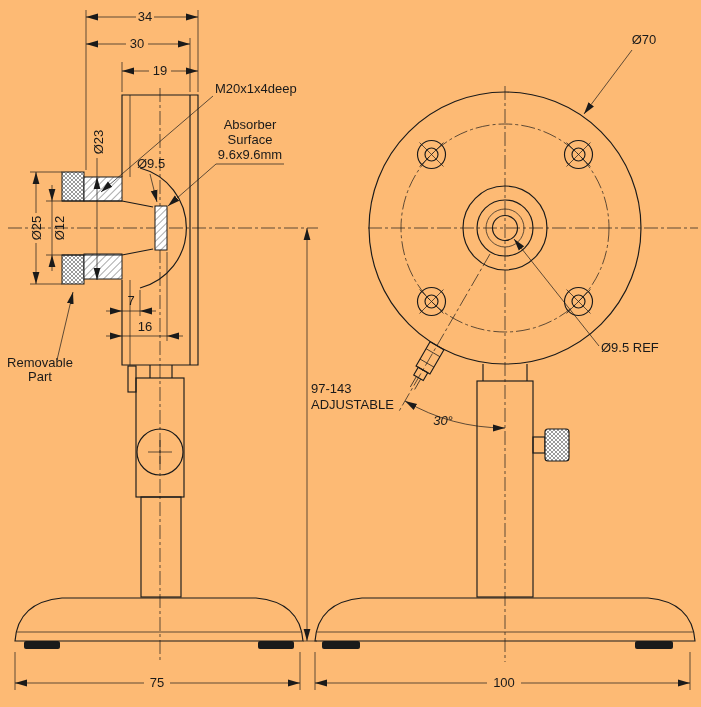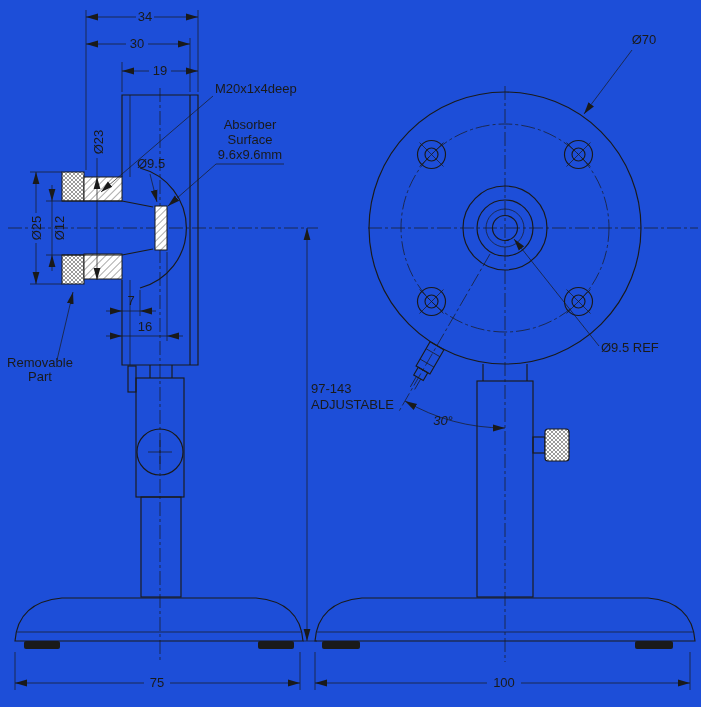--- a/index.html
+++ b/index.html
@@ -1,16 +1,16 @@
 <!DOCTYPE html>
 <html><head>
 <meta charset="utf-8">
 <style>
   html,body{margin:0;padding:0;background:#ffffff;}
-  .sheet{width:701px;height:707px;position:relative;background:#1d4ed8;overflow:hidden;}
+  .sheet{width:701px;height:707px;position:relative;background:#fdba74;overflow:hidden;}
   svg{display:block;}
   text{font-family:"Liberation Sans", sans-serif;font-size:13px;fill:#1a1a1a;}
   .it{font-style:italic;}
   .obj{stroke:#1a1a1a;stroke-width:1.15;fill:none;}
   .thin{stroke:#1a1a1a;stroke-width:0.7;fill:none;}
   .cl{stroke:#1a1a1a;stroke-width:0.7;fill:none;stroke-dasharray:14 3 3 3;}
   .foot{fill:#1a1a1a;stroke:none;}
 </style>
 </head>
 <body>

